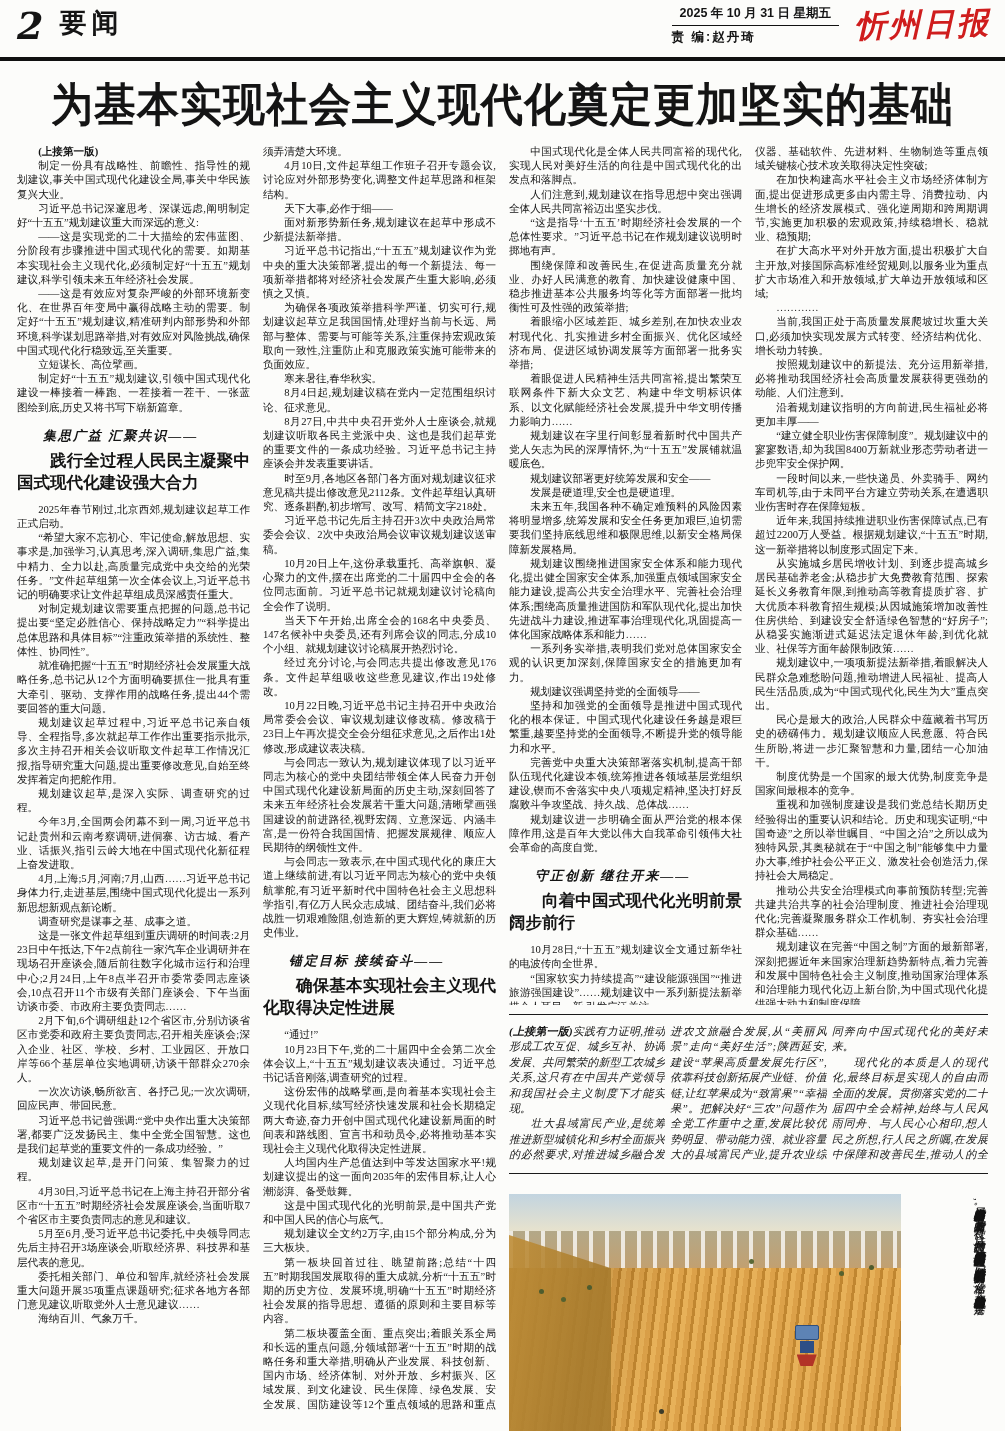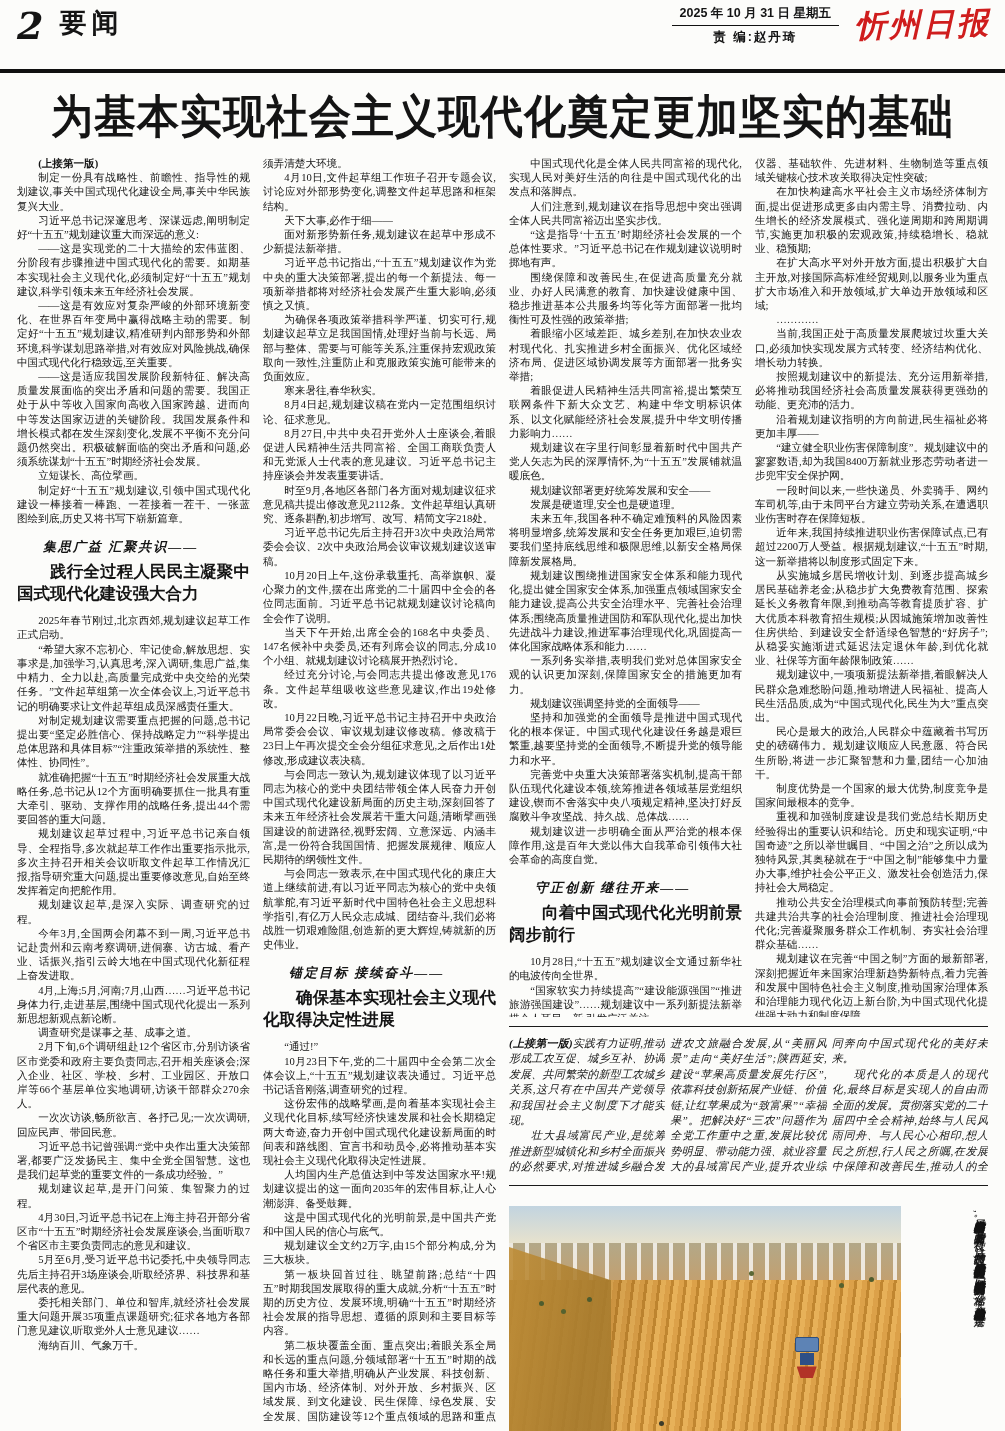--- a/index.html
+++ b/index.html
@@ -2,25 +2,25 @@
 <html><head>
 <meta charset="utf-8">
 <style>
   html,body{margin:0;padding:0;}
   body{
     width:1005px;height:1431px;position:relative;overflow:hidden;
     background:#fcfcfa;color:#141414;
     font-family:"Liberation Serif","DejaVu Serif",serif;
   }
   
-  .hdr{position:relative;height:52px;padding:5px 17px 12px;}
+  .hdr{position:relative;height:52px;padding:5px 17px 0;}
   .pageno{font-family:"DejaVu Serif",serif;font-weight:bold;font-style:italic;font-size:38px;line-height:40px;display:inline-block;}
   .section-name{font-family:"Liberation Sans","DejaVu Sans",sans-serif;font-weight:bold;font-size:27px;letter-spacing:5px;margin-left:12px;vertical-align:7px;}
   .hdr-right{position:absolute;right:14px;top:4px;display:flex;align-items:flex-start;gap:16px;}
-  .date-block{font-family:"Liberation Sans","DejaVu Sans",sans-serif;font-weight:bold;font-size:12.5px;text-align:center;}
+  .date-block{font-family:"Liberation Sans","DejaVu Sans",sans-serif;font-weight:bold;font-size:12.5px;text-align:left;}
   .date-line1{padding:1px 8px 3px;}
   .date-line2{border-top:1.6px solid #111;padding-top:3px;letter-spacing:2px;}
   .masthead{font-size:31px;line-height:40px;font-weight:bold;font-style:italic;letter-spacing:3px;transform:rotate(-1.5deg);font-family:"DejaVu Serif",serif;}
   .hdr-rule{height:4px;background:#101010;margin:0;}
   
   .headline{
     text-align:center;font-family:"Liberation Sans","DejaVu Sans",sans-serif;
     font-weight:900;font-size:42px;letter-spacing:1px;margin:16px 0 12px;
     transform:scaleY(1.08);
   }
@@ -84,53 +84,53 @@
 
 <h1 class="headline">为基本实现社会主义现代化奠定更加坚实的基础</h1>
 
 <div class="cols">
   <div class="col col-tall">
       <p class="blk cont">(上接第一版)</p>
       <p class="blk p">制定一份具有战略性、前瞻性、指导性的规划建议,事关中国式现代化建设全局,事关中华民族复兴大业。</p>
       <p class="blk p">习近平总书记深邃思考、深谋远虑,阐明制定好“十五五”规划建议重大而深远的意义:</p>
       <p class="blk p">——这是实现党的二十大描绘的宏伟蓝图、分阶段有步骤推进中国式现代化的需要。如期基本实现社会主义现代化,必须制定好“十五五”规划建议,科学引领未来五年经济社会发展。</p>
       <p class="blk p">——这是有效应对复杂严峻的外部环境新变化、在世界百年变局中赢得战略主动的需要。制定好“十五五”规划建议,精准研判内部形势和外部环境,科学谋划思路举措,对有效应对风险挑战,确保中国式现代化行稳致远,至关重要。</p>
-      <p class="blk p">——这是适应我国发展阶段新特征、解决高质量发展面临的突出矛盾和问题的需要。我国正处于从中等收入国家向高收入国家跨越、进而向中等发达国家迈进的关键阶段。我国发展条件和增长模式都在发生深刻变化,发展不平衡不充分问题仍然突出。积极破解面临的突出矛盾和问题,必须系统谋划“十五五”时期经济社会发展。</p>
       <p class="blk p">立短谋长、高位擘画。</p>
       <p class="blk p">制定好“十五五”规划建议,引领中国式现代化建设一棒接着一棒跑、一茬接着一茬干、一张蓝图绘到底,历史又将书写下崭新篇章。</p>
       <p class="blk kicker">集思广益  汇聚共识——</p>
       <p class="blk subhead">践行全过程人民民主凝聚中国式现代化建设强大合力</p>
       <p class="blk p">2025年春节刚过,北京西郊,规划建议起草工作正式启动。</p>
       <p class="blk p">“希望大家不忘初心、牢记使命,解放思想、实事求是,加强学习,认真思考,深入调研,集思广益,集中精力、全力以赴,高质量完成党中央交给的光荣任务。”文件起草组第一次全体会议上,习近平总书记的明确要求让文件起草组成员深感责任重大。</p>
       <p class="blk p">对制定规划建议需要重点把握的问题,总书记提出要“坚定必胜信心、保持战略定力”“科学提出总体思路和具体目标”“注重政策举措的系统性、整体性、协同性”。</p>
       <p class="blk p">就准确把握“十五五”时期经济社会发展重大战略任务,总书记从12个方面明确要抓住一批具有重大牵引、驱动、支撑作用的战略任务,提出44个需要回答的重大问题。</p>
       <p class="blk p">规划建议起草过程中,习近平总书记亲自领导、全程指导,多次就起草工作作出重要指示批示,多次主持召开相关会议听取文件起草工作情况汇报,指导研究重大问题,提出重要修改意见,自始至终发挥着定向把舵作用。</p>
       <p class="blk p">规划建议起草,是深入实际、调查研究的过程。</p>
       <p class="blk p">今年3月,全国两会闭幕不到一周,习近平总书记赴贵州和云南考察调研,进侗寨、访古城、看产业、话振兴,指引云岭大地在中国式现代化新征程上奋发进取。</p>
       <p class="blk p">4月,上海;5月,河南;7月,山西……习近平总书记身体力行,走进基层,围绕中国式现代化提出一系列新思想新观点新论断。</p>
       <p class="blk p">调查研究是谋事之基、成事之道。</p>
+      <p class="blk p">这是一张文件起草组到重庆调研的时间表:2月23日中午抵达,下午2点前往一家汽车企业调研并在现场召开座谈会,随后前往数字化城市运行和治理中心;2月24日,上午8点半召开市委常委同志座谈会,10点召开11个市级有关部门座谈会、下午当面访谈市委、市政府主要负责同志……</p>
       <p class="blk p">2月下旬,6个调研组赴12个省区市,分别访谈省区市党委和政府主要负责同志,召开相关座谈会;深入企业、社区、学校、乡村、工业园区、开放口岸等66个基层单位实地调研,访谈干部群众270余人。</p>
       <p class="blk p">一次次访谈,畅所欲言、各抒己见;一次次调研,回应民声、带回民意。</p>
       <p class="blk p">习近平总书记曾强调:“党中央作出重大决策部署,都要广泛发扬民主、集中全党全国智慧。这也是我们起草党的重要文件的一条成功经验。”</p>
       <p class="blk p">规划建议起草,是开门问策、集智聚力的过程。</p>
       <p class="blk p">4月30日,习近平总书记在上海主持召开部分省区市“十五五”时期经济社会发展座谈会,当面听取7个省区市主要负责同志的意见和建议。</p>
       <p class="blk p">5月至6月,受习近平总书记委托,中央领导同志先后主持召开3场座谈会,听取经济界、科技界和基层代表的意见。</p>
       <p class="blk p">委托相关部门、单位和智库,就经济社会发展重大问题开展35项重点课题研究;征求各地方各部门意见建议,听取党外人士意见建议……</p>
       <p class="blk p">海纳百川、气象万千。</p>
     </div>
   <div class="col col-tall">
       <p class="blk cp">须弄清楚大环境。</p>
       <p class="blk p">4月10日,文件起草组工作班子召开专题会议,讨论应对外部形势变化,调整文件起草思路和框架结构。</p>
       <p class="blk p">天下大事,必作于细——</p>
       <p class="blk p">面对新形势新任务,规划建议在起草中形成不少新提法新举措。</p>
       <p class="blk p">习近平总书记指出,“十五五”规划建议作为党中央的重大决策部署,提出的每一个新提法、每一项新举措都将对经济社会发展产生重大影响,必须慎之又慎。</p>
       <p class="blk p">为确保各项政策举措科学严谨、切实可行,规划建议起草立足我国国情,处理好当前与长远、局部与整体、需要与可能等关系,注重保持宏观政策取向一致性,注重防止和克服政策实施可能带来的负面效应。</p>
       <p class="blk p">寒来暑往,春华秋实。</p>
       <p class="blk p">8月4日起,规划建议稿在党内一定范围组织讨论、征求意见。</p>
-      <p class="blk p">8月27日,中共中央召开党外人士座谈会,着眼促进人民精神生活共同富裕、全国工商联负责人和无党派人士代表的意见建议。习近平总书记主持座谈会并发表重要讲话。</p>
+      <p class="blk p">8月27日,中共中央召开党外人士座谈会,就规划建议听取各民主党派中央、这也是我们起草党的重要文件的一条成功经验。习近平总书记主持座谈会并发表重要讲话。</p>
       <p class="blk p">时至9月,各地区各部门各方面对规划建议征求意见稿共提出修改意见2112条。文件起草组认真研究、逐条斟酌,初步增写、改写、精简文字218处。</p>
       <p class="blk p">习近平总书记先后主持召开3次中央政治局常委会会议、2次中央政治局会议审议规划建议送审稿。</p>
       <p class="blk p">10月20日上午,这份承载重托、高举旗帜、凝心聚力的文件,摆在出席党的二十届四中全会的各位同志面前。习近平总书记就规划建议讨论稿向全会作了说明。</p>
       <p class="blk p">当天下午开始,出席全会的168名中央委员、147名候补中央委员,还有列席会议的同志,分成10个小组、就规划建议讨论稿展开热烈讨论。</p>
       <p class="blk p">经过充分讨论,与会同志共提出修改意见176条。文件起草组吸收这些意见建议,作出19处修改。</p>
       <p class="blk p">10月22日晚,习近平总书记主持召开中央政治局常委会会议、审议规划建议修改稿。修改稿于23日上午再次提交全会分组征求意见,之后作出1处修改,形成建议表决稿。</p>
       <p class="blk p">与会同志一致认为,规划建议体现了以习近平同志为核心的党中央团结带领全体人民奋力开创中国式现代化建设新局面的历史主动,深刻回答了未来五年经济社会发展若干重大问题,清晰擘画强国建设的前进路径,视野宏阔、立意深远、内涵丰富,是一份符合我国国情、把握发展规律、顺应人民期待的纲领性文件。</p>
       <p class="blk p">与会同志一致表示,在中国式现代化的康庄大道上继续前进,有以习近平同志为核心的党中央领航掌舵,有习近平新时代中国特色社会主义思想科学指引,有亿万人民众志成城、团结奋斗,我们必将战胜一切艰难险阻,创造新的更大辉煌,铸就新的历史伟业。</p>
       <p class="blk kicker">锚定目标  接续奋斗——</p>
       <p class="blk subhead">确保基本实现社会主义现代化取得决定性进展</p>
@@ -167,21 +167,21 @@
           <p class="blk subhead">向着中国式现代化光明前景阔步前行</p>
           <p class="blk p">10月28日,“十五五”规划建议全文通过新华社的电波传向全世界。</p>
           <p class="blk p">“国家软实力持续提高”“建设能源强国”“推进旅游强国建设”……规划建议中一系列新提法新举措令人耳目一新,引发广泛关注。</p>
         </div>
       <div class="col">
           <p class="blk cp">仪器、基础软件、先进材料、生物制造等重点领域关键核心技术攻关取得决定性突破;</p>
           <p class="blk p">在加快构建高水平社会主义市场经济体制方面,提出促进形成更多由内需主导、消费拉动、内生增长的经济发展模式、强化逆周期和跨周期调节,实施更加积极的宏观政策,持续稳增长、稳就业、稳预期;</p>
           <p class="blk p">在扩大高水平对外开放方面,提出积极扩大自主开放,对接国际高标准经贸规则,以服务业为重点扩大市场准入和开放领域,扩大单边开放领域和区域;</p>
           <p class="blk p">…………</p>
           <p class="blk p">当前,我国正处于高质量发展爬坡过坎重大关口,必须加快实现发展方式转变、经济结构优化、增长动力转换。</p>
-          <p class="blk p">按照规划建议中的新提法、充分运用新举措,必将推动我国经济社会高质量发展获得更强劲的动能、更充沛的活力。</p>
+          <p class="blk p">按照规划建议中的新提法、充分运用新举措,必将推动我国经济社会高质量发展获得更强劲的动能、人们注意到。</p>
           <p class="blk p">沿着规划建议指明的方向前进,民生福祉必将更加丰厚——</p>
           <p class="blk p">“建立健全职业伤害保障制度”。规划建议中的寥寥数语,却为我国8400万新就业形态劳动者进一步兜牢安全保护网。</p>
           <p class="blk p">一段时间以来,一些快递员、外卖骑手、网约车司机等,由于未同平台方建立劳动关系,在遭遇职业伤害时存在保障短板。</p>
           <p class="blk p">近年来,我国持续推进职业伤害保障试点,已有超过2200万人受益。根据规划建议,“十五五”时期,这一新举措将以制度形式固定下来。</p>
           <p class="blk p">从实施城乡居民增收计划、到逐步提高城乡居民基础养老金;从稳步扩大免费教育范围、探索延长义务教育年限,到推动高等教育提质扩容、扩大优质本科教育招生规模;从因城施策增加改善性住房供给、到建设安全舒适绿色智慧的“好房子”;从稳妥实施渐进式延迟法定退休年龄,到优化就业、社保等方面年龄限制政策……</p>
           <p class="blk p">规划建议中,一项项新提法新举措,着眼解决人民群众急难愁盼问题,推动增进人民福祉、提高人民生活品质,成为“中国式现代化,民生为大”重点突出。</p>
           <p class="blk p">民心是最大的政治,人民群众中蕴藏着书写历史的磅礴伟力。规划建议顺应人民意愿、符合民生所盼,将进一步汇聚智慧和力量,团结一心加油干。</p>
           <p class="blk p">制度优势是一个国家的最大优势,制度竞争是国家间最根本的竞争。</p>
           <p class="blk p">重视和加强制度建设是我们党总结长期历史经验得出的重要认识和结论。历史和现实证明,“中国奇迹”之所以举世瞩目、“中国之治”之所以成为独特风景,其奥秘就在于“中国之制”能够集中力量办大事,维护社会公平正义、激发社会创造活力,保持社会大局稳定。</p>
           <p class="blk p">推动公共安全治理模式向事前预防转型;完善共建共治共享的社会治理制度、推进社会治理现代化;完善凝聚服务群众工作机制、夯实社会治理群众基础……</p>

